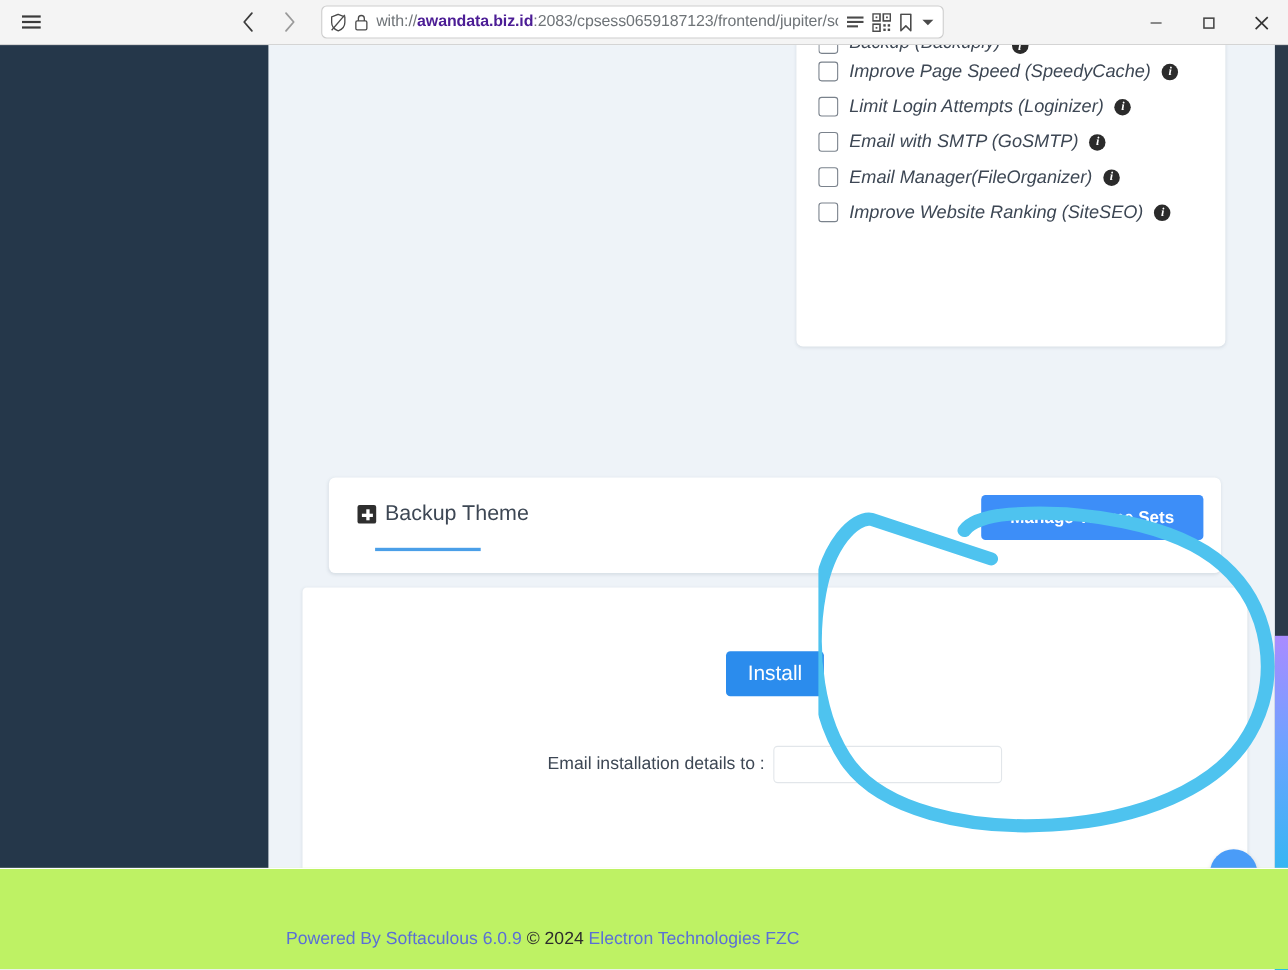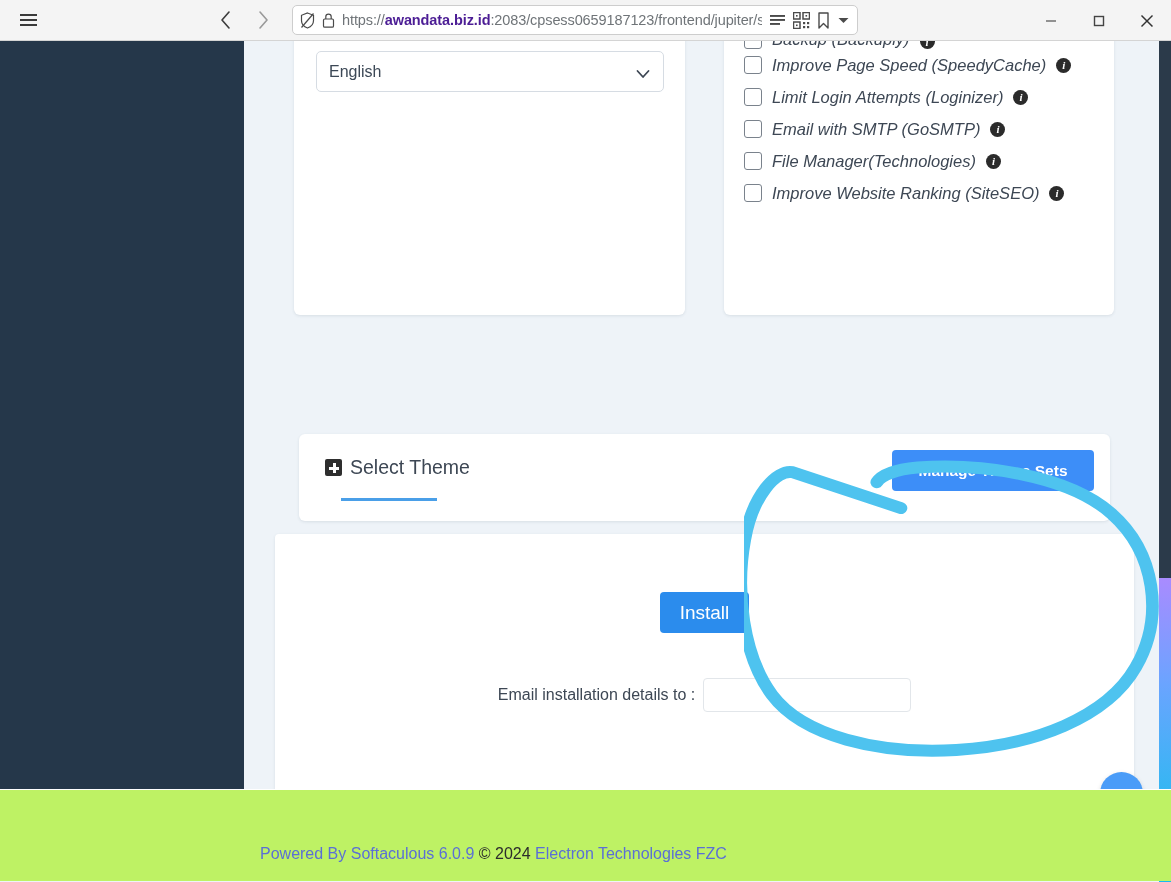--- a/index.html
+++ b/index.html
@@ -275,21 +275,21 @@
         <path d="M7.5 1 L13.5 3.3 V8.5 C13.5 12.2 10.9 14.8 7.5 16 C4.1 14.8 1.5 12.2 1.5 8.5 V3.3 Z" fill="none" stroke="#4a4a4a" stroke-width="1.2"></path>
         <line x1="1.5" y1="15.5" x2="13.5" y2="1.5" stroke="#4a4a4a" stroke-width="1.2"></line>
       </svg>
     </span>
     <span class="url-icon">
       <svg width="13" height="17" viewBox="0 0 13 17">
         <rect x="1.5" y="7" width="10" height="8.2" rx="1.3" fill="none" stroke="#4a4a4a" stroke-width="1.2"></rect>
         <path d="M3.8 7 V4.8 A2.7 2.7 0 0 1 9.2 4.8 V7" fill="none" stroke="#4a4a4a" stroke-width="1.2"></path>
       </svg>
     </span>
-    <span id="url-text"><span>https://</span><span class="host">awandata.biz.id</span><span>:2083/cpsess0659187123/frontend/jupiter/softa</span></span>
+    <span id="url-text"><span>with://</span><span class="host">awandata.biz.id</span><span>:2083/cpsess0659187123/frontend/jupiter/softa</span></span>
     <span class="url-icon">
       <svg width="17" height="16" viewBox="0 0 17 16">
         <g fill="#4a4a4a">
           <rect x="1" y="3" width="15" height="1.9"></rect>
           <rect x="1" y="7" width="15" height="1.9"></rect>
           <rect x="1" y="11" width="10" height="1.9"></rect>
         </g>
       </svg>
     </span>
     <span class="url-icon">
@@ -339,31 +339,20 @@
     </div>
   </div>
 </div>
 
 <div id="page">
 
   <div id="sidebar"></div>
 
   <div id="content-col">
 
-    <div class="card" id="language-card">
-
-      <select id="language-select">
-        <option>English</option>
-      </select>
-      <span id="language-chevron">
-        <svg width="14" height="10" viewBox="0 0 14 10">
-          <path d="M1.5 2 L7 8 L12.5 2" fill="none" stroke="#3d4754" stroke-width="1.8" stroke-linecap="round" stroke-linejoin="round"></path>
-        </svg>
-      </span>
-    </div>
 
     <div class="card" id="features-card">
       <div id="features-list">
         <div class="feature-row clipped">
           <span class="fcheck"></span>
           <span class="flabel">Backup (Backuply)</span>
           <span class="info-icon">i</span>
         </div>
         <div class="feature-row">
           <span class="fcheck"></span>
@@ -375,36 +364,36 @@
           <span class="flabel">Limit Login Attempts (Loginizer)</span>
           <span class="info-icon">i</span>
         </div>
         <div class="feature-row">
           <span class="fcheck"></span>
           <span class="flabel">Email with SMTP (GoSMTP)</span>
           <span class="info-icon">i</span>
         </div>
         <div class="feature-row">
           <span class="fcheck"></span>
-          <span class="flabel">File Manager(Technologies)</span>
+          <span class="flabel">Email Manager(FileOrganizer)</span>
           <span class="info-icon">i</span>
         </div>
         <div class="feature-row">
           <span class="fcheck"></span>
           <span class="flabel">Improve Website Ranking (SiteSEO)</span>
           <span class="info-icon">i</span>
         </div>
       </div>
     </div>
 
 
     <div class="card" id="theme-card">
       <div class="section-head" id="theme-head">
         <span class="plus-box"></span>
-        <span class="section-title">Select Theme</span>
+        <span class="section-title">Backup Theme</span>
       </div>
       <div class="section-underline" id="theme-underline"></div>
       <button id="manage-theme-sets-btn">Manage Theme Sets</button>
     </div>
 
     <div class="card" id="install-card">
       <button id="install-btn">Install</button>
       <div id="email-row">
         <span id="email-label">Email installation details to :</span>
         <input id="email-input" type="text" placeholder="" style="">

